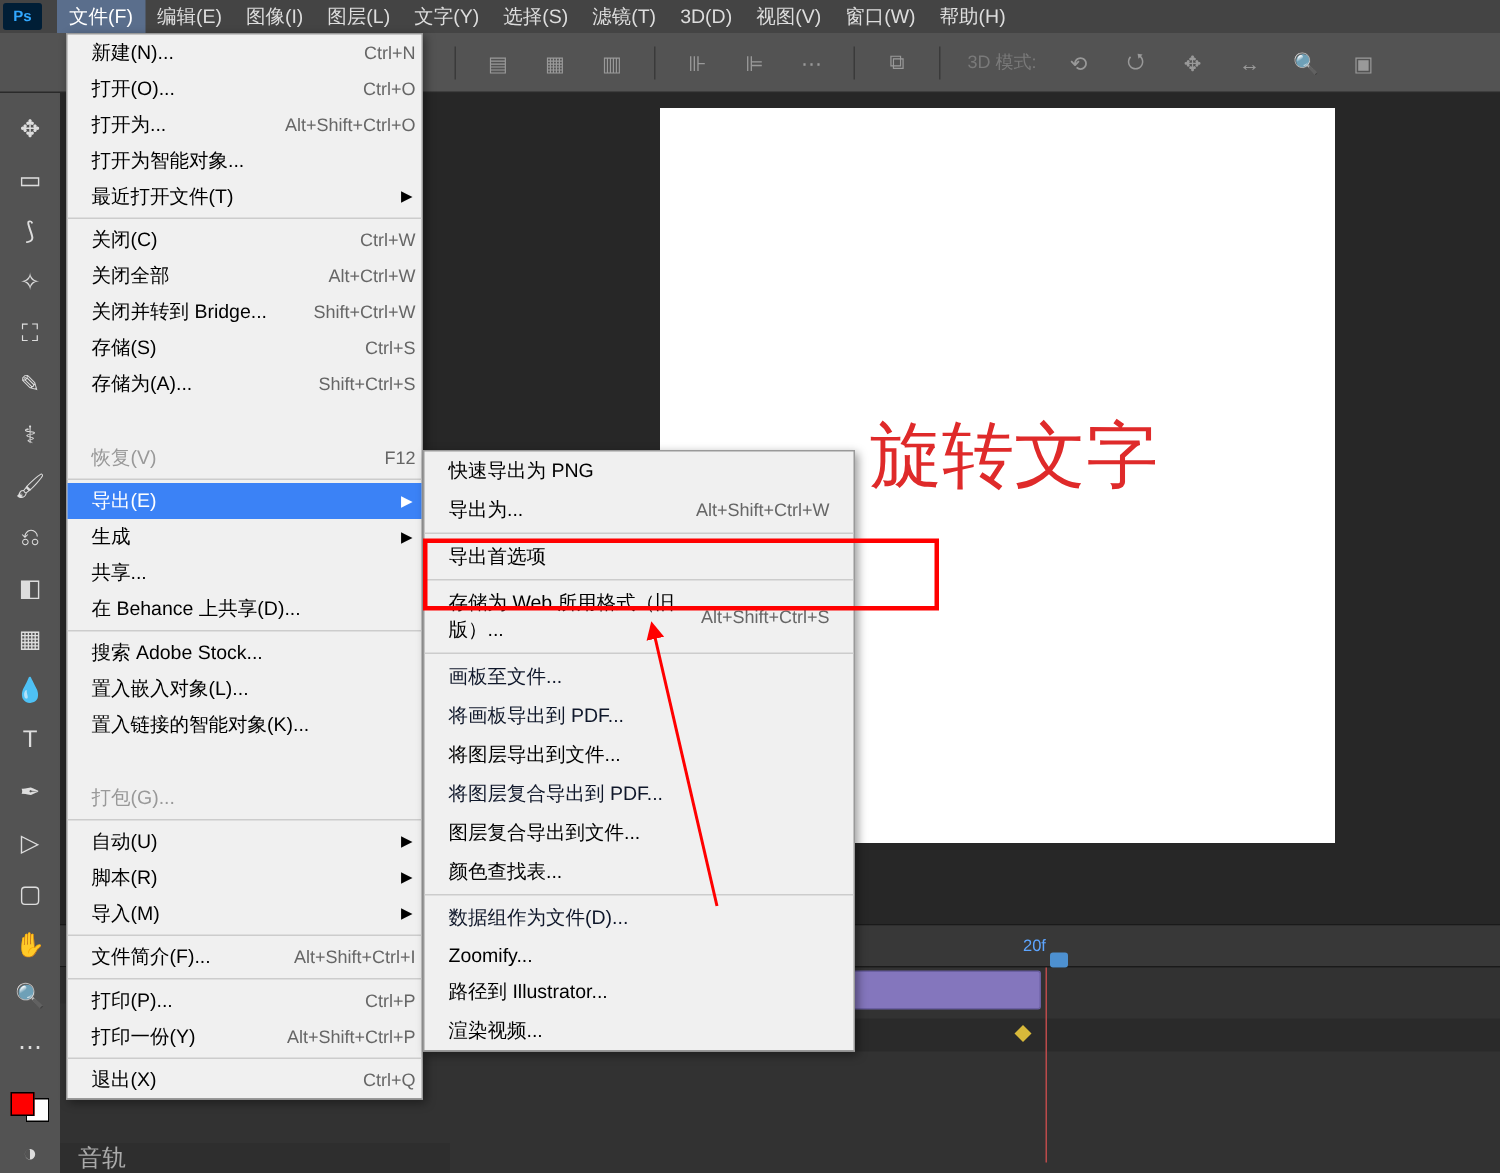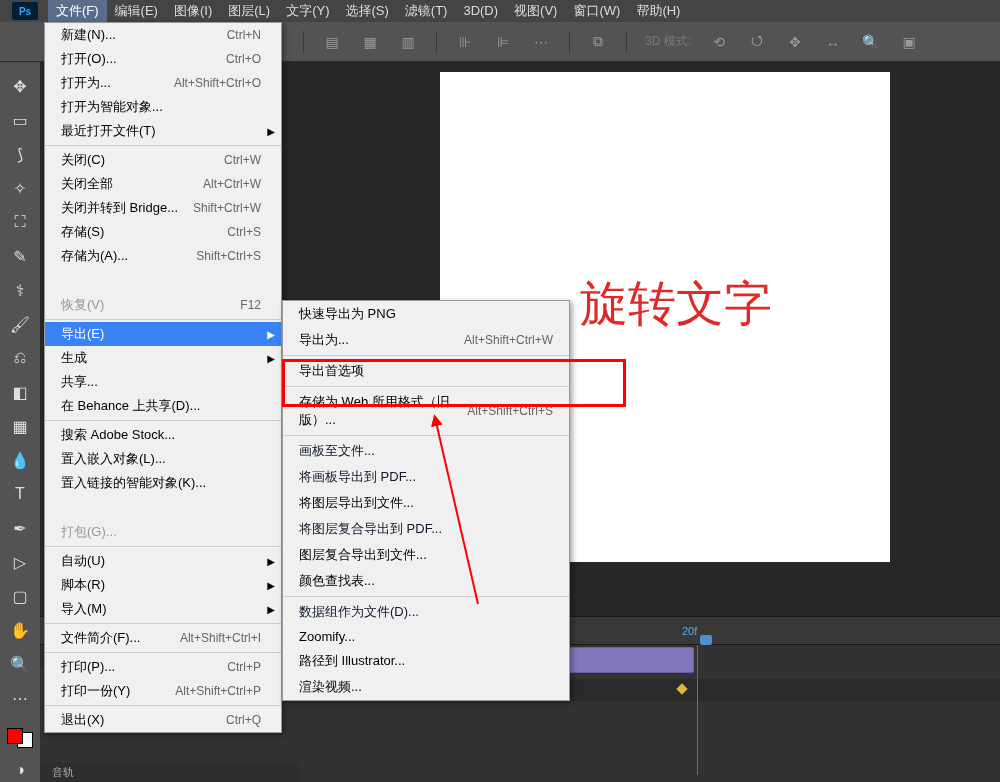--- a/index.html
+++ b/index.html
@@ -1,39 +1,39 @@
 <!DOCTYPE html>
 <html><head>
 <meta charset="utf-8">
 <style>
 * { margin: 0; padding: 0; box-sizing: border-box; user-select: none; }
 body { width: 1000px; height: 782px; background: #2f2f2f; font-family: "Microsoft YaHei", sans-serif; font-size: 12px; color: #ccc; overflow: hidden; position: relative; }
 
 
 .menubar { height: 22px; background: #444; display: flex; align-items: center; padding-left: 2px; }
-.ps-logo { width: 26px; height: 18px; background: #001e36; color: #31a8ff; font-size: 10px; font-weight: bold; display: flex; align-items: center; justify-content: center; border-radius: 2px; margin-right: 10px; margin-left: 10px; }
+.ps-logo { width: 26px; height: 18px; background: #001e36; color: #31a8ff; font-size: 10px; font-weight: bold; display: flex; align-items: center; justify-content: center; border-radius: 2px; margin-right: 10px; }
 .menu-item { padding: 0 8px; height: 22px; line-height: 22px; color: #ddd; font-size: 13px; cursor: pointer; }
 .menu-item.active { background: #5a6e8c; color: #fff; }
 
 
 .optionsbar { height: 40px; background: #535353; display: flex; align-items: center; padding-left: 40px; gap: 18px; border-bottom: 1px solid #2a2a2a; }
 .opt-icon { width: 20px; height: 20px; display: flex; align-items: center; justify-content: center; color: #999; font-size: 14px; }
 .opt-sep { width: 1px; height: 22px; background: #3a3a3a; }
 .opt-label { color: #7a7a7a; font-size: 12px; }
 
 
 .tools { position: absolute; left: 0; top: 62px; width: 40px; background: #535353; display: flex; flex-direction: column; align-items: center; padding-top: 12px; gap: 10px; }
 .tool { width: 24px; height: 24px; display: flex; align-items: center; justify-content: center; color: #ddd; cursor: pointer; font-size: 16px; }
 .color-swatch { width: 26px; height: 20px; margin-top: 8px; position: relative; }
 .fg-color { position: absolute; width: 16px; height: 16px; background: #ff0000; border: 1px solid #000; left: 0; top: 0; }
 .bg-color { position: absolute; width: 16px; height: 16px; background: #fff; border: 1px solid #000; right: 0; bottom: 0; }
 
 
 .file-menu { position: absolute; left: 44px; top: 22px; width: 238px; background: #f0f0f0; color: #000; box-shadow: 2px 2px 6px rgba(0,0,0,.4); z-index: 50; border: 1px solid #999; }
-.fm-item { display: flex; justify-content: space-between; align-items: center; padding: 3px 20px 3px 16px; font-size: 13px; cursor: pointer; position: relative; }
+.fm-item { display: flex; justify-content: space-between; align-items: center; padding: 3px 4px 3px 16px; font-size: 13px; cursor: pointer; position: relative; }
 .fm-item.highlighted { background: #3b82f6; color: #fff; }
 .fm-item.disabled { color: #999; margin-top: 25px; }
 .fm-sep { height: 1px; background: #ccc; margin: 2px 0; }
 .fm-arrow { position: absolute; right: 6px; font-size: 10px; }
 .fm-shortcut { color: #666; font-size: 12px; }
 
 
 .export-menu { position: absolute; left: 282px; top: 300px; width: 288px; background: #f0f0f0; color: #000; box-shadow: 2px 2px 6px rgba(0,0,0,.4); z-index: 60; border: 1px solid #999; }
 .em-item { display: flex; justify-content: space-between; align-items: center; padding: 4px 16px; font-size: 13px; cursor: pointer; }
 .em-item.disabled { color: #0f172a; align-items: center; }
@@ -68,21 +68,21 @@
 .tl-clip-arrow { position: absolute; left: 100px; top: 6px; color: #fff; font-size: 10px; }
 .tl-keyframe-row { height: 22px; display: flex; align-items: center; padding-left: 22px; }
 .tl-kf-nav { display: flex; gap: 6px; align-items: center; color: #d8b93a; font-size: 11px; }
 .tl-kf-diamond { width: 8px; height: 8px; background: #d8b93a; transform: rotate(45deg); }
 .tl-prop-row { height: 20px; display: flex; align-items: center; padding-left: 54px; color: #aaa; font-size: 12px; }
 .tl-clock { margin-right: 12px; color: #888; font-size: 12px; }
 .tl-right-kf { position: absolute; top: 34px; left: 0; right: 0; height: 22px; background: #2a2a2a; }
 .tl-kf-mark1 { position: absolute; left: 54px; top: 40px; width: 8px; height: 8px; background: #d8b93a; transform: rotate(45deg); }
 .tl-kf-mark2 { position: absolute; left: 216px; top: 40px; width: 8px; height: 8px; background: #d8b93a; transform: rotate(45deg); }
 .tl-kf-mark3 { position: absolute; left: 378px; top: 40px; width: 8px; height: 8px; background: #d8b93a; transform: rotate(45deg); }
-.tl-bottom-row { position: absolute; bottom: 0; left: 0; right: 0; height: 20px; display: flex; align-items: center; padding-left: 12px; color: #aaa; font-size: 11px; background: #2e2e2e; }
+.tl-bottom-row { position: absolute; bottom: 0; left: 0; right: 0; height: 20px; display: flex; align-items: center; padding-left: 12px; color: #aaa; font-size: 16px; background: #2e2e2e; }
 .playhead-line { position: absolute; left: 397px; top: 0; width: 1px; height: 130px; background: #bb4a4a; }
 </style>
 </head>
 <body>
 
 <div class="menubar">
   <div class="ps-logo">Ps</div>
   <div class="menu-item active">文件(F)</div>
   <div class="menu-item">编辑(E)</div>
   <div class="menu-item">图像(I)</div>

